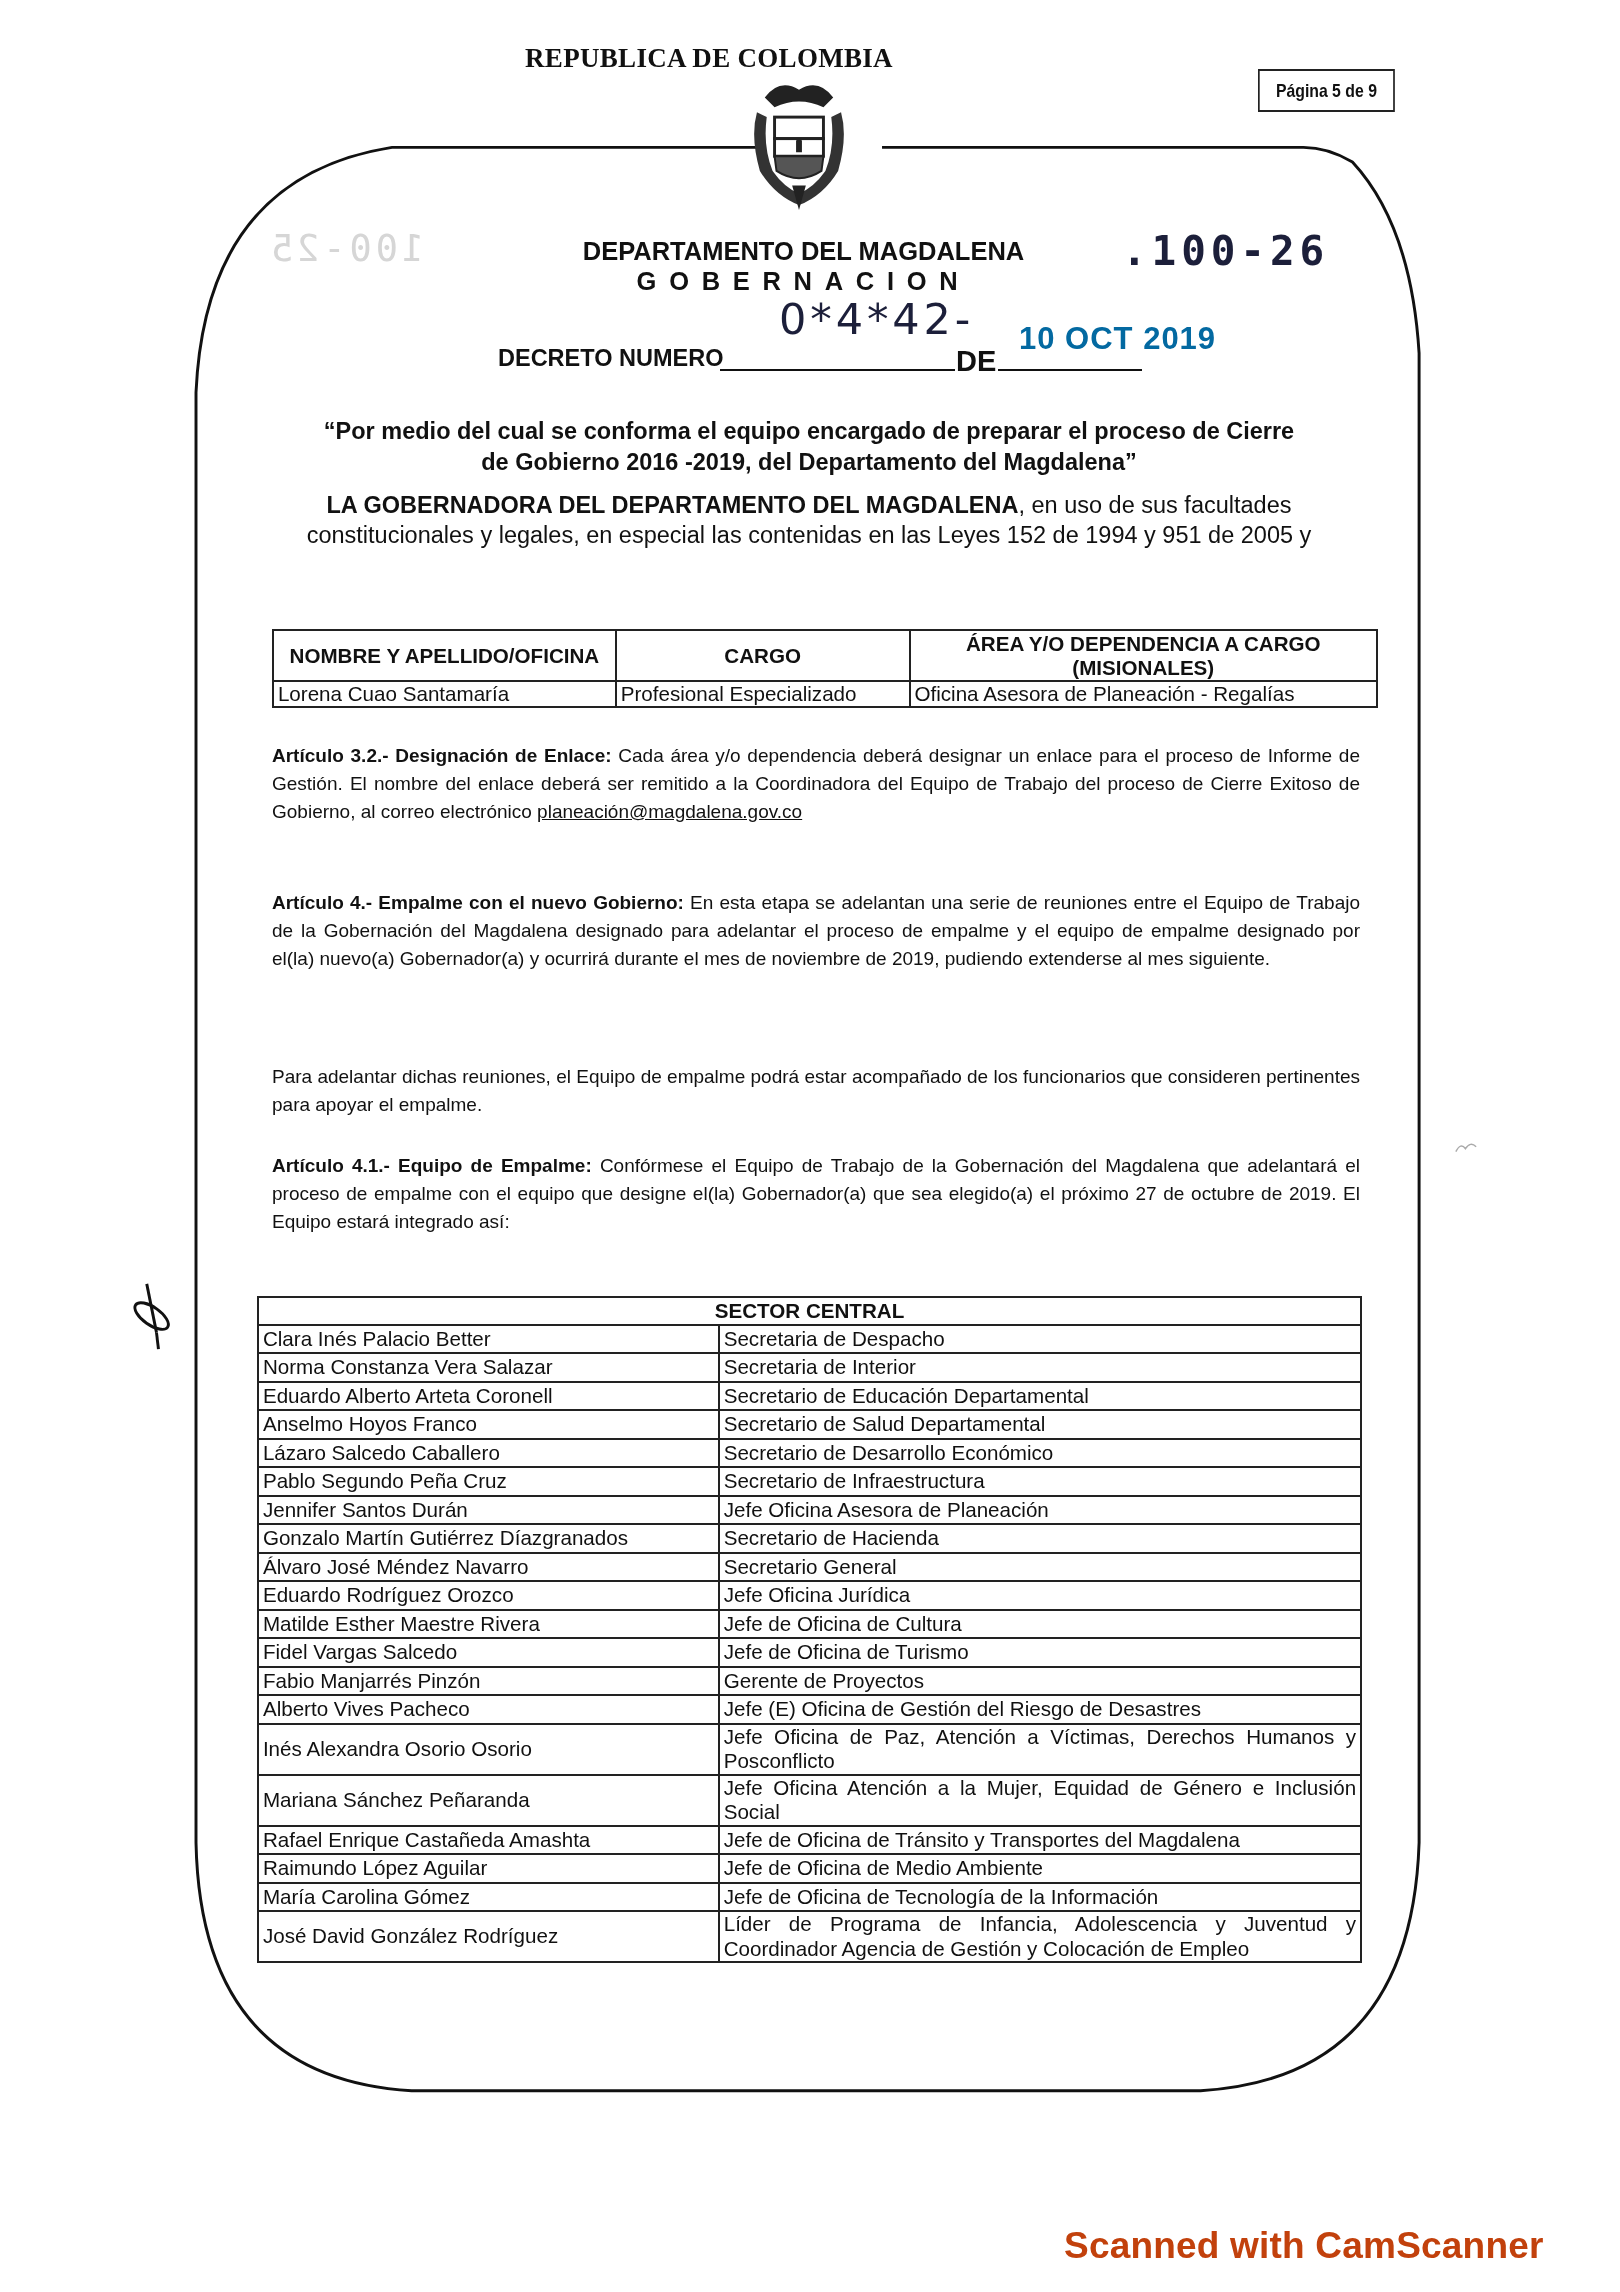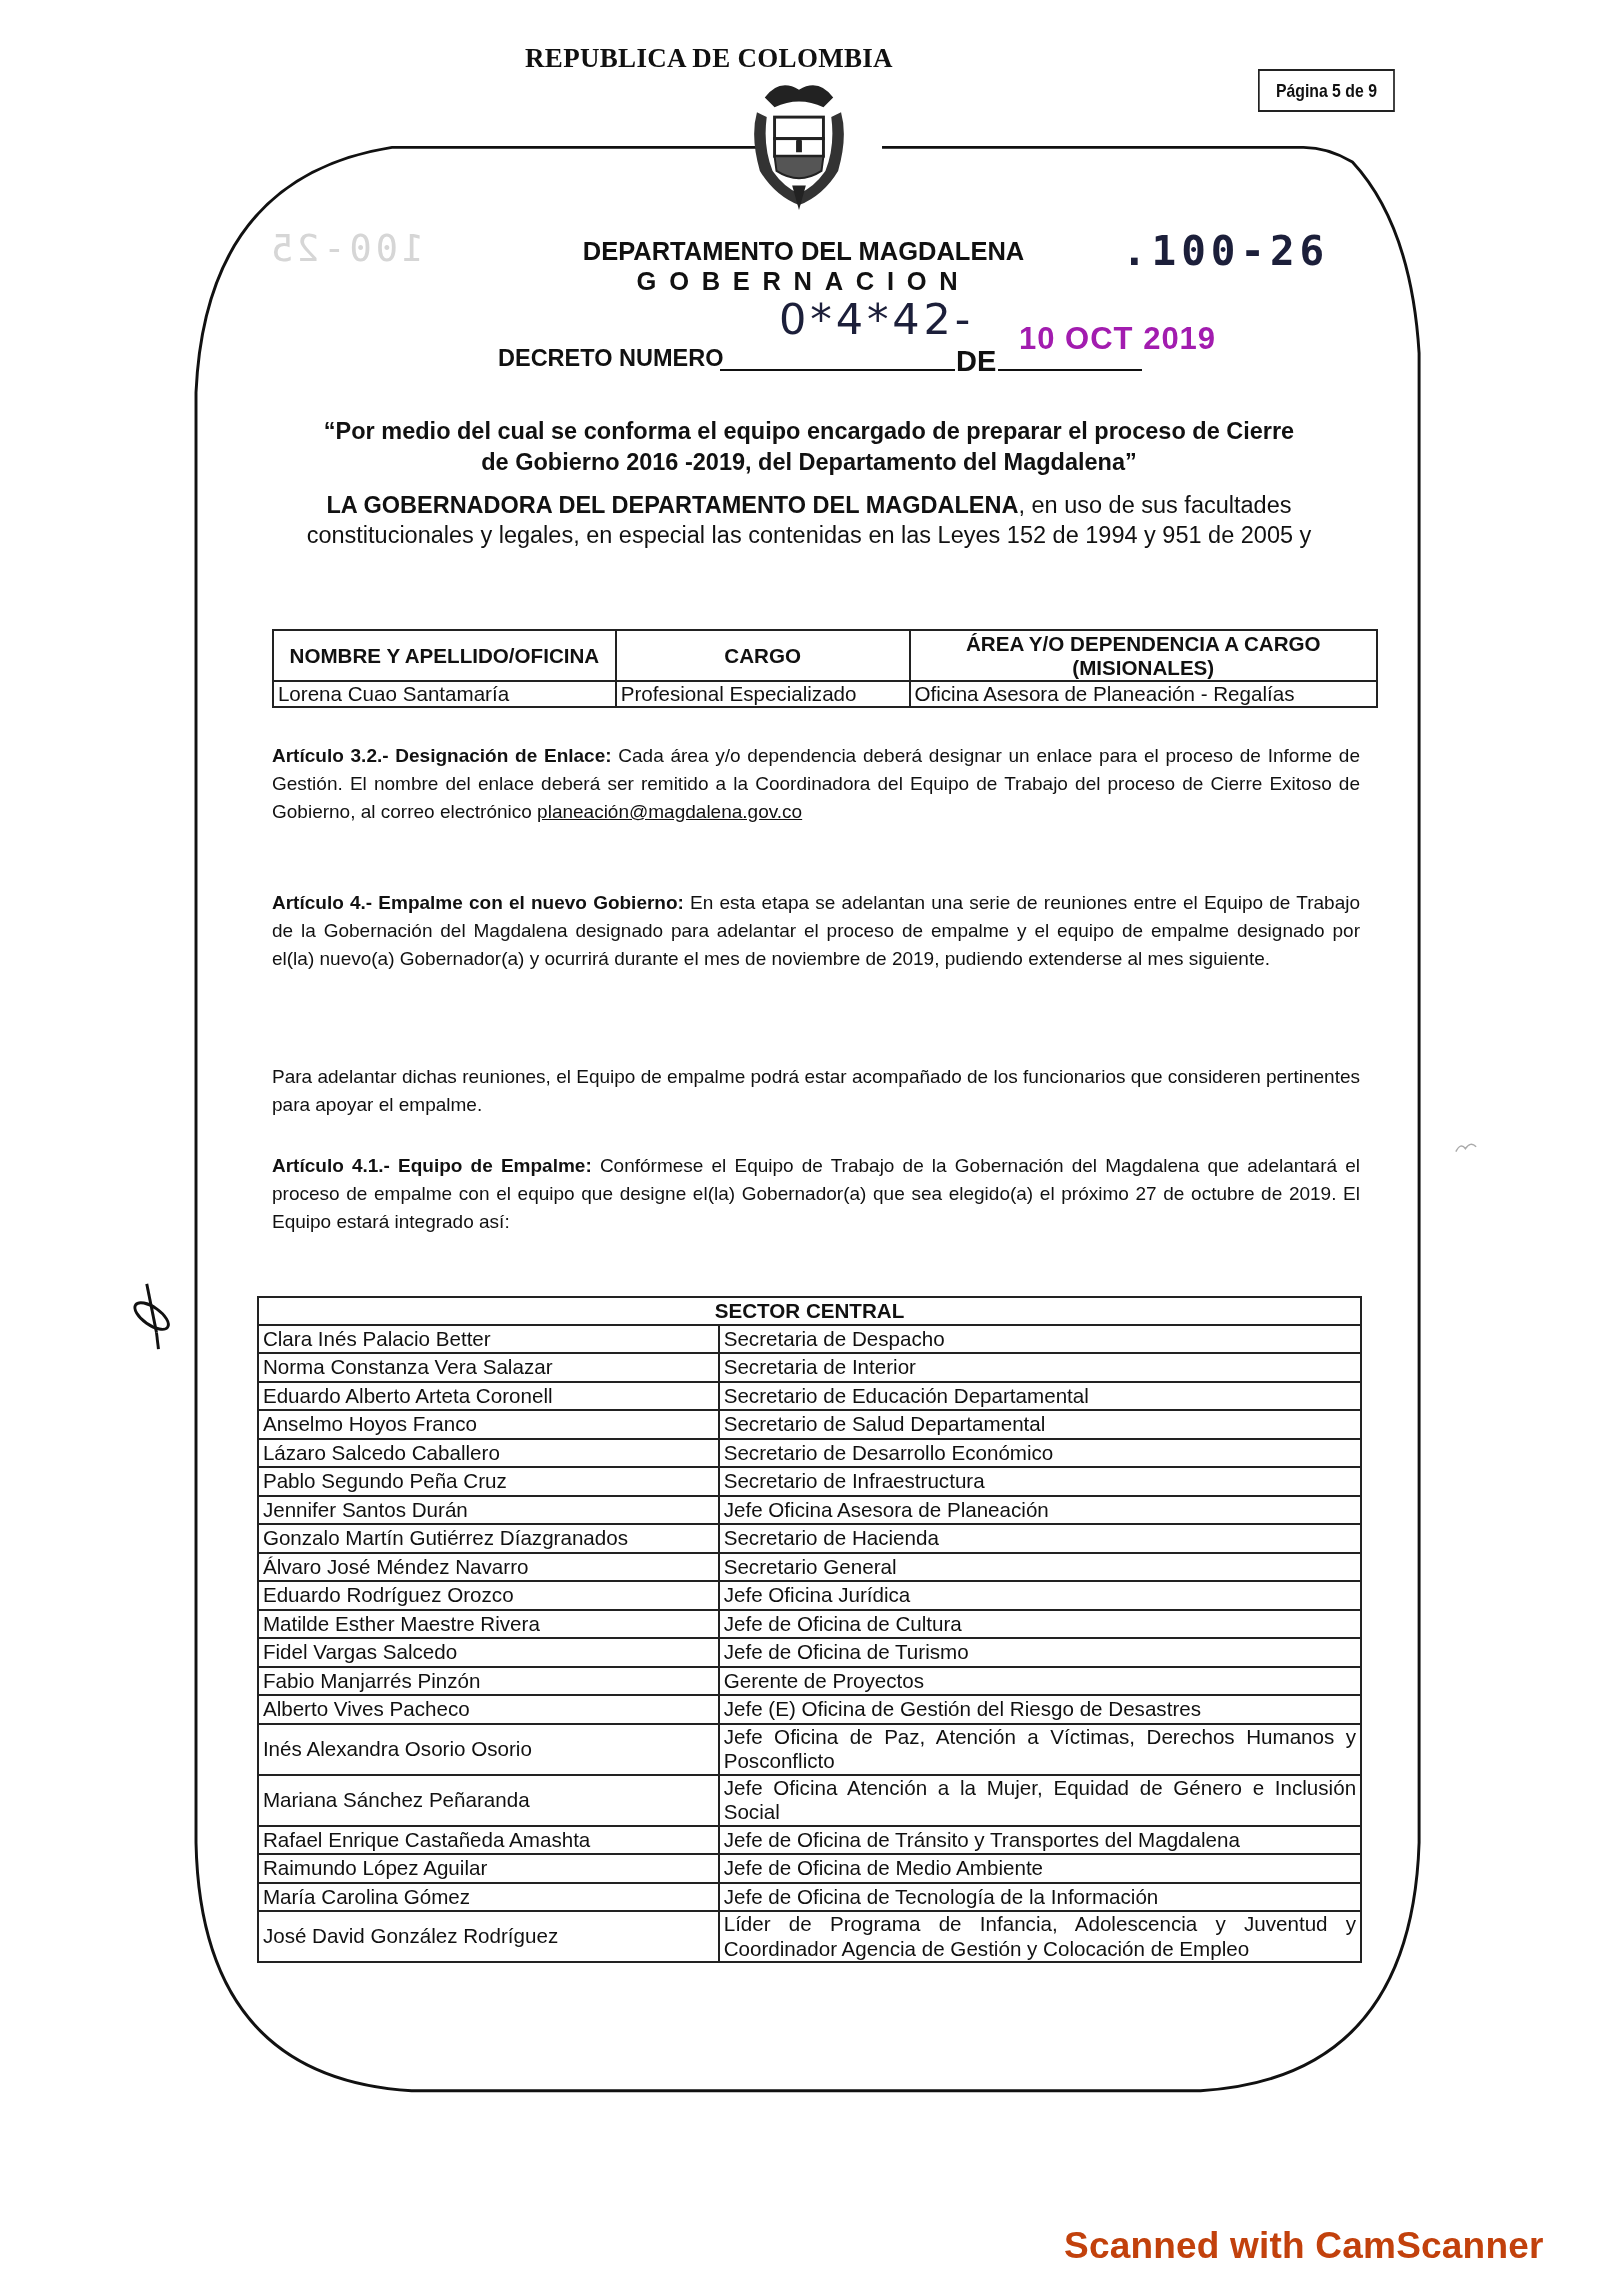--- a/index.html
+++ b/index.html
@@ -30,21 +30,21 @@
     font-family: "DejaVu Sans Mono", monospace;
   }
   .ghost {
     color: #d6d6d6; font-family: "DejaVu Sans Mono", monospace; font-size: 37px; letter-spacing: 3.9px;
   }
   .decreto-label { left: 498px; top: 345px; font-size: 23.5px; font-weight: bold; }
   .decreto-line { left: 720px; top: 369px; width: 235px; border-bottom: 2px solid #111; }
   .de-label { left: 956px; top: 345px; font-size: 29px; font-weight: bold; }
   .de-line { left: 998px; top: 369px; width: 144px; border-bottom: 2px solid #111; }
   .dec-num { left: 779px; top: 294px; font-size: 43px; color: #1c1f3a; letter-spacing: 3.9px; font-family: "DejaVu Sans", sans-serif; }
-  .dec-date { left: 1019px; top: 321px; font-size: 31px; color: #a21caf; font-weight: bold; letter-spacing: 1px; }
+  .dec-date { left: 1019px; top: 321px; font-size: 31px; color: #0369a1; font-weight: bold; letter-spacing: 1px; }
   .title {
     left: 265px; width: 1088px; top: 416px; text-align: center; font-weight: bold; font-size: 23.5px; line-height: 31px;
   }
   .preamble {
     left: 265px; width: 1088px; top: 490px; text-align: center; font-size: 23.5px; line-height: 30px;
   }
   .preamble b { font-weight: bold; }
   table { border-collapse: collapse; }
   .t1 { left: 272px; top: 629px; width: 1106px; font-size: 20.6px; }
   .t1 th, .t1 td { border: 2px solid #222; padding: 1px 3.9px; }

